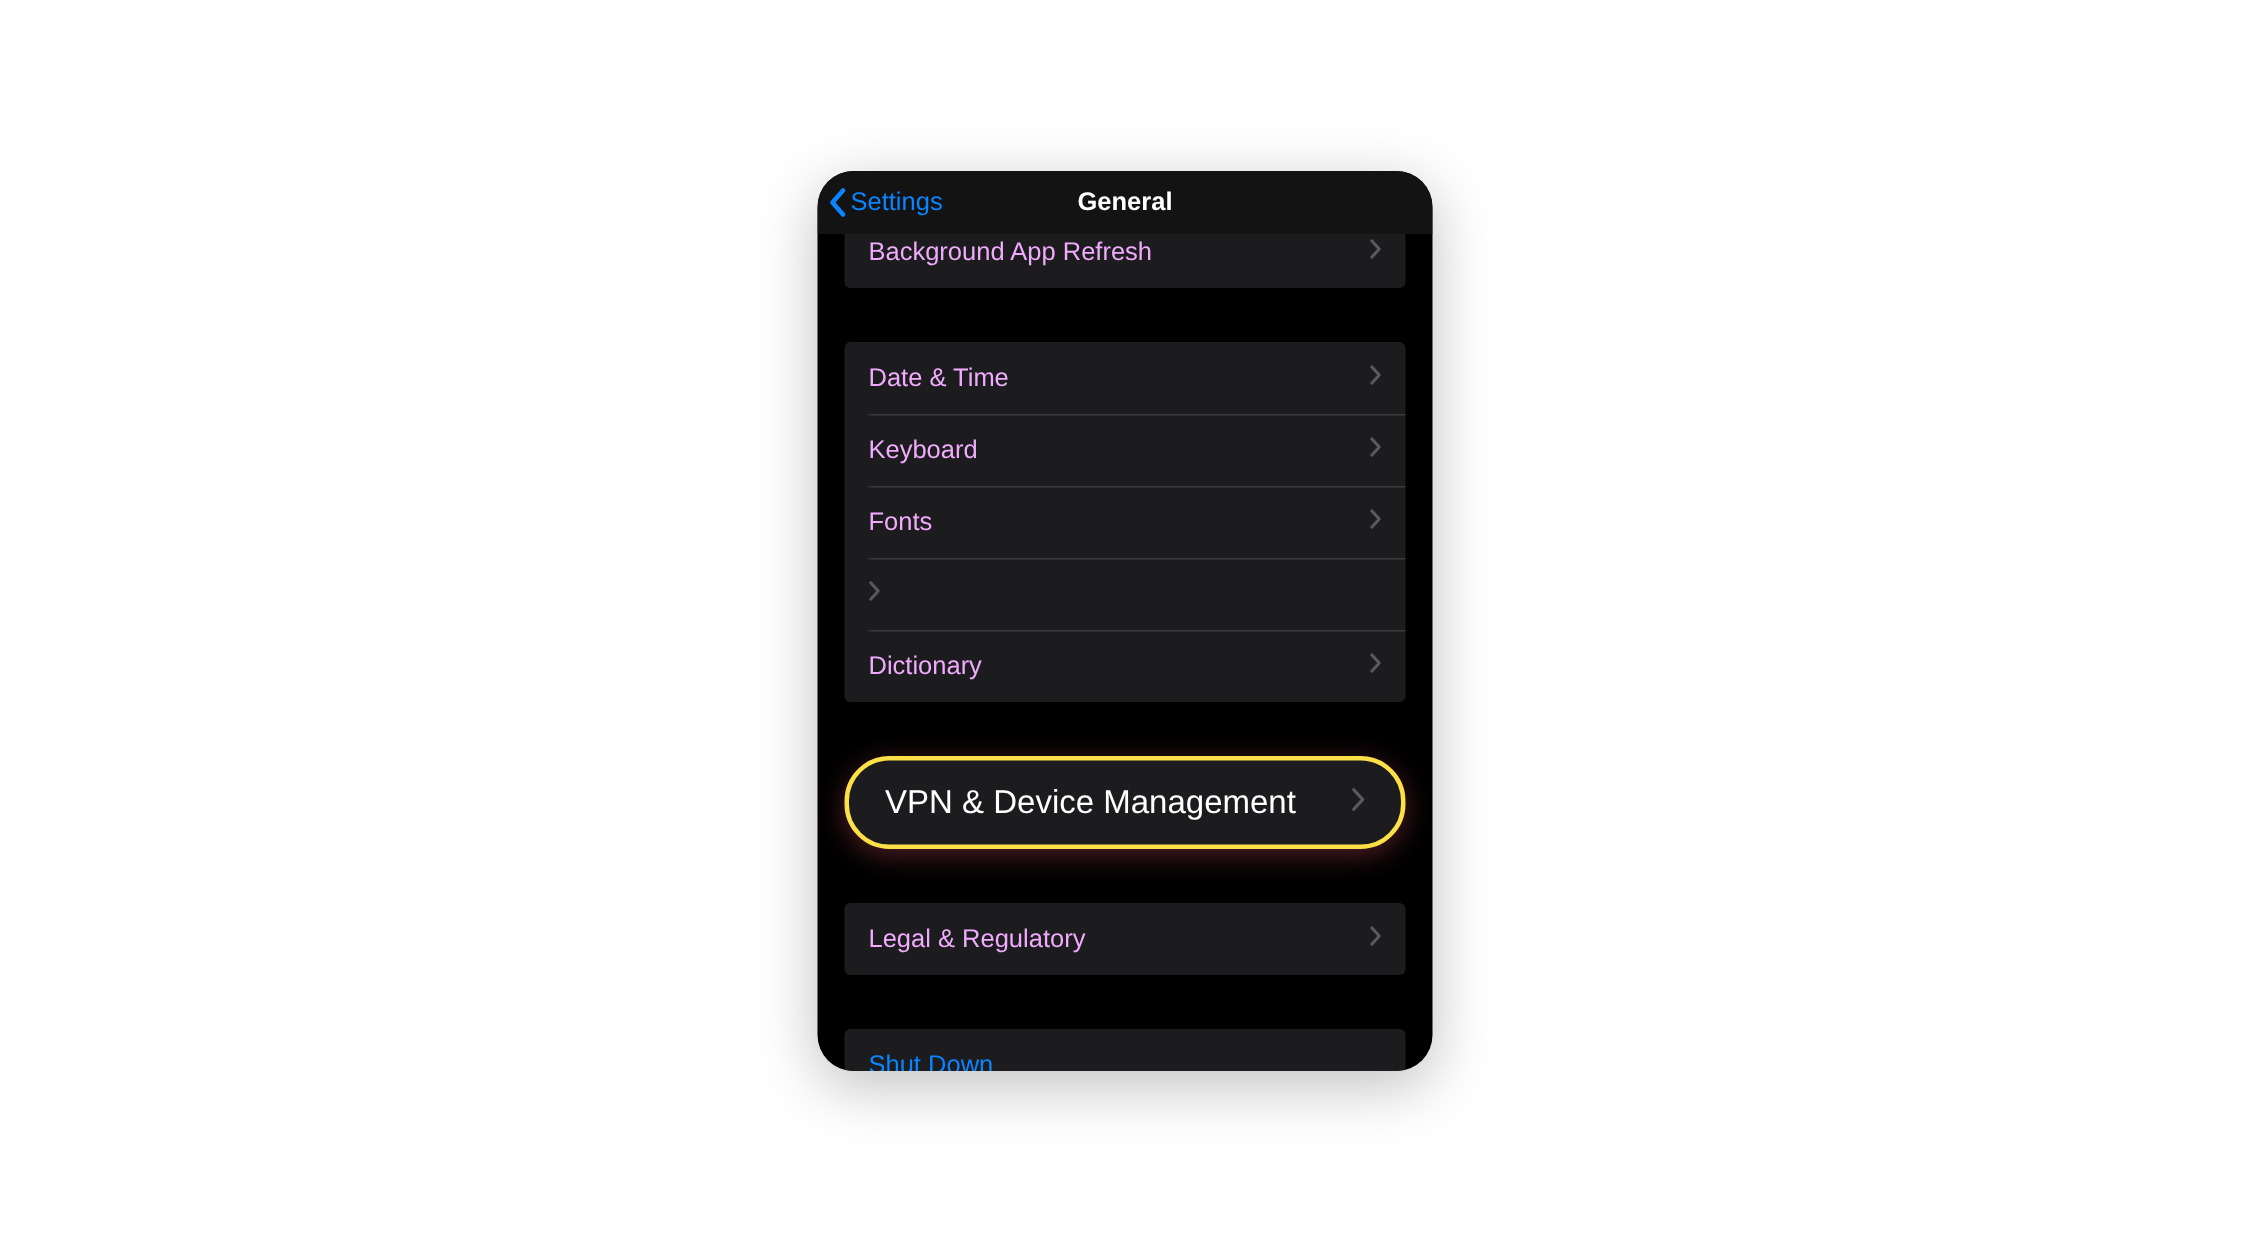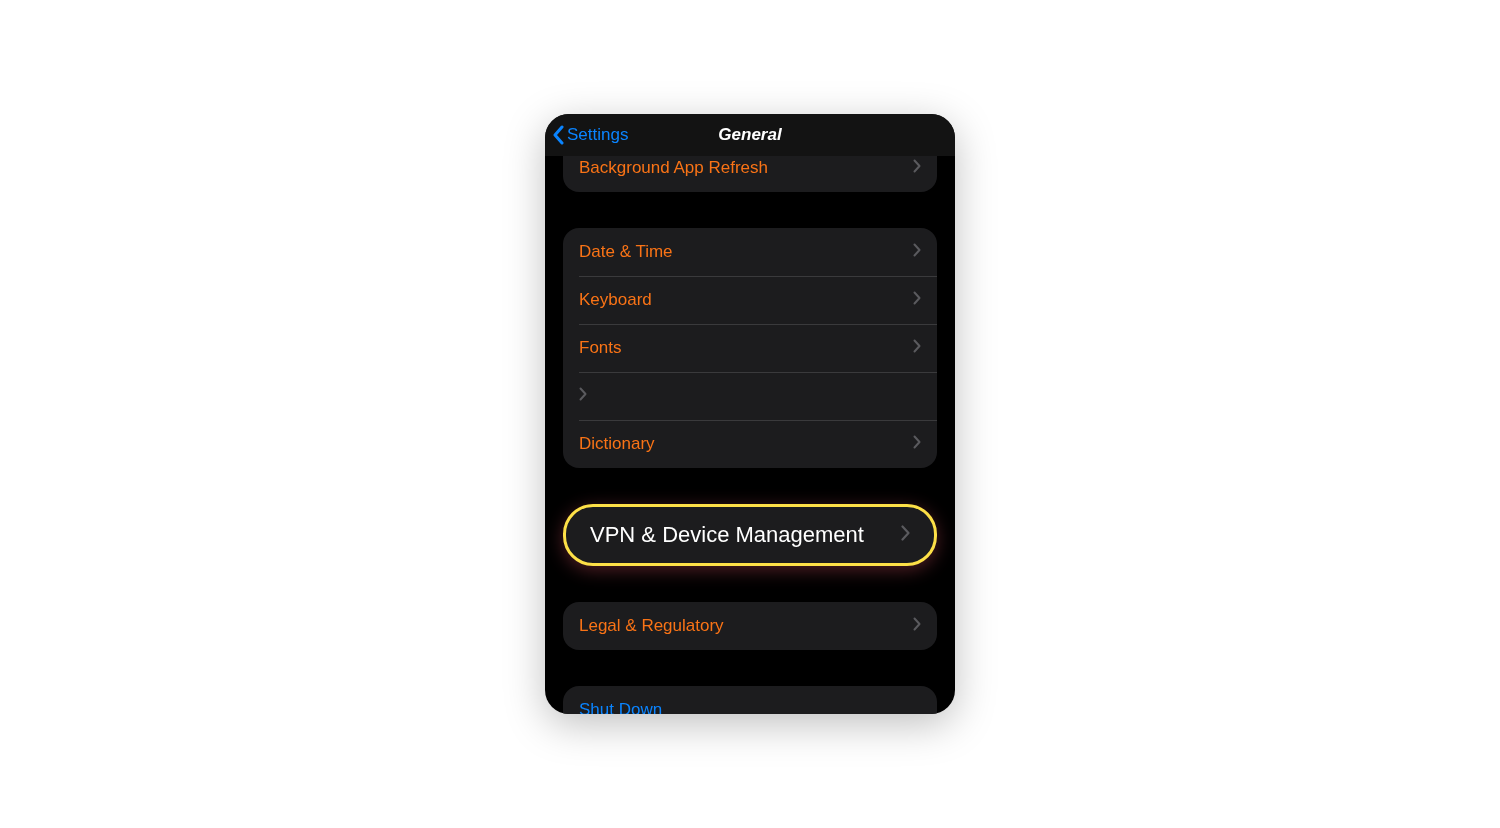--- a/index.html
+++ b/index.html
@@ -60,36 +60,35 @@
 
     .nav-title {
       position: absolute;
       left: 0;
       right: 0;
       text-align: center;
       color: #ffffff;
       font-size: 17px;
       font-weight: 600;
       pointer-events: none;
-      font-style: italic;
     }
 
     .content {
       position: absolute;
       top: 42px;
       left: 0;
       right: 0;
       bottom: 0;
       overflow: hidden;
     }
 
     .group {
       margin: 0 18px 36px 18px;
       background: #1c1c1e;
-      border-radius: 16px;
+      border-radius: 4px;
       overflow: hidden;
     }
 
     .group.first-partial {
       margin-top: -12px;
       border-top-left-radius: 0;
       border-top-right-radius: 0;
     }
 
     .row {
@@ -106,21 +105,21 @@
       position: absolute;
       top: 0;
       left: 16px;
       right: 0;
       height: 1px;
       background: #3a3a3c;
     }
 
     .row-label {
       flex: 1;
-      color: #f97316;
+      color: #f0abfc;
       font-size: 17px;
       font-weight: 400;
     }
 
     .row-label.link {
       color: #0a84ff;
     }
 
     .chevron {
       color: #5a5a5e;

